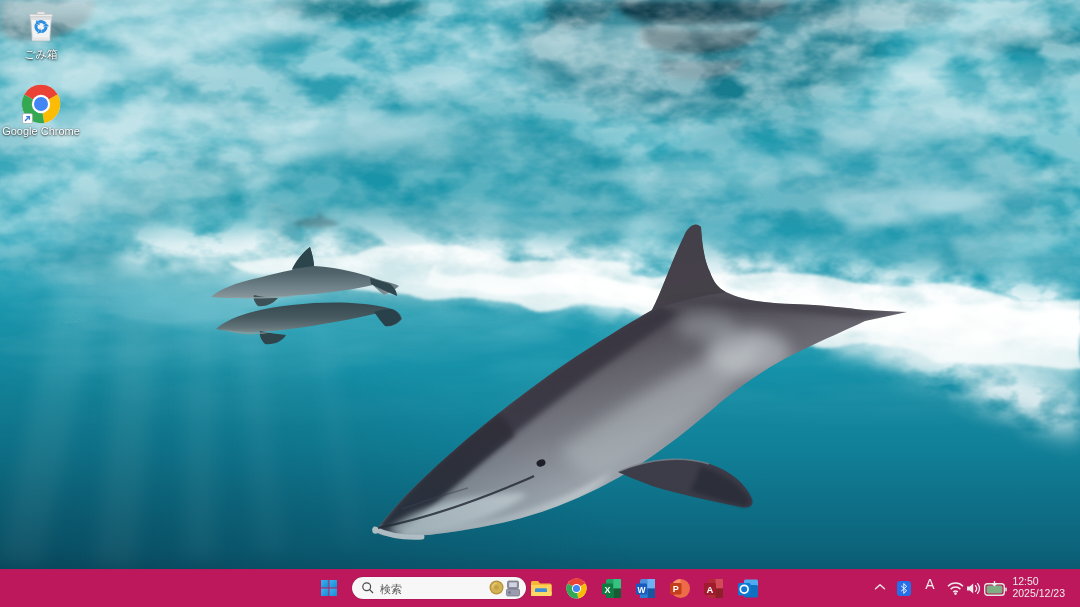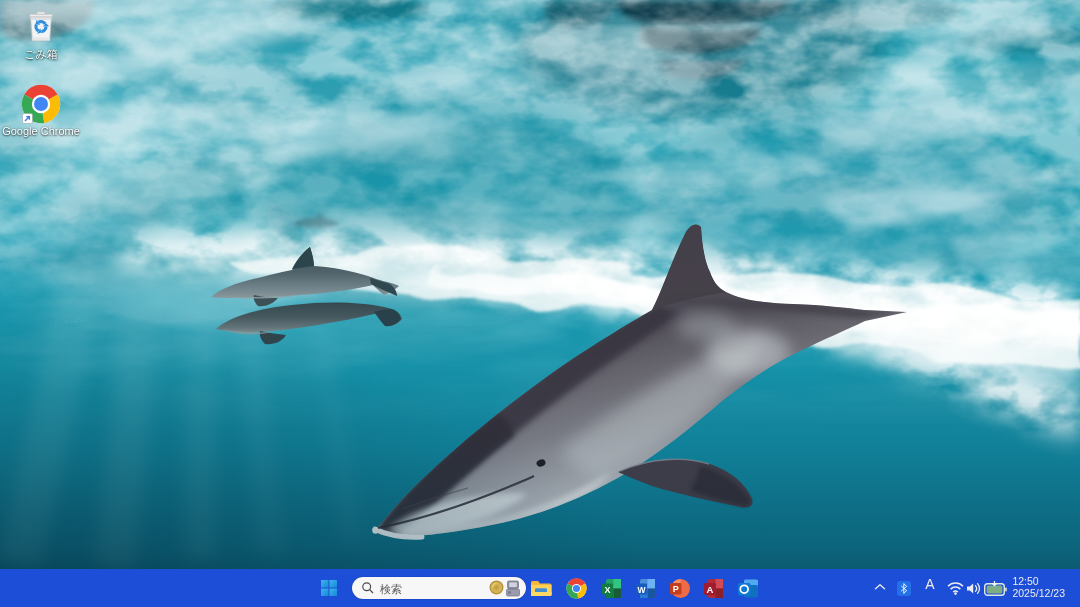--- a/index.html
+++ b/index.html
@@ -1,18 +1,18 @@
 <!DOCTYPE html>
 <html><head><meta charset="utf-8">
 <style>
 html,body{margin:0;padding:0;}
 body{width:1080px;height:607px;position:relative;overflow:hidden;background:#0c6076;font-family:"Liberation Sans",sans-serif;}
 #wall{position:absolute;left:0;top:0;}
 .dicon{position:absolute;text-align:center;color:#fff;font-size:11px;text-shadow:0 1px 2px rgba(0,0,0,.75),0 0 2px rgba(0,0,0,.5);}
-#taskbar{position:absolute;left:0;top:569px;width:1080px;height:38px;background:#1d4ed8;}
+#taskbar{position:absolute;left:0;top:569px;width:1080px;height:38px;background:#be185d;}
 #taskbar .abs{position:absolute;}
 #clock{position:absolute;right:15px;top:7px;color:#ececec;font-size:10.5px;line-height:11.5px;}
 #search{position:absolute;left:352px;top:8px;width:174px;height:22px;background:#f7f7f7;border-radius:11px;box-shadow:0 0 1px rgba(0,0,0,.6);}
 #search .stxt{position:absolute;left:28px;top:4.5px;font-size:11px;color:#565656;}
 </style></head>
 <body>
 <svg id="wall" width="1080" height="607" viewBox="0 0 1080 607">
 <defs>
 <linearGradient id="sea" x1="0" y1="0" x2="0" y2="1">
 <stop offset="0" stop-color="#1d96ab"></stop>

